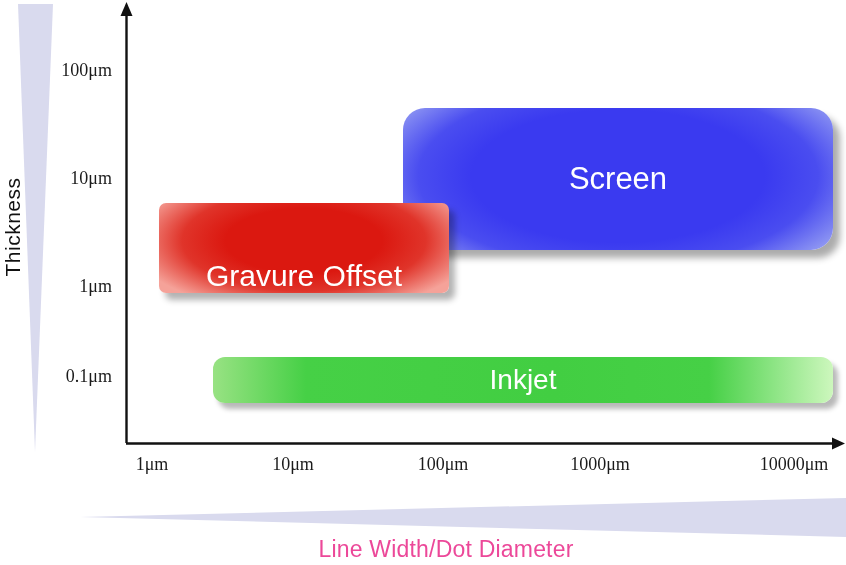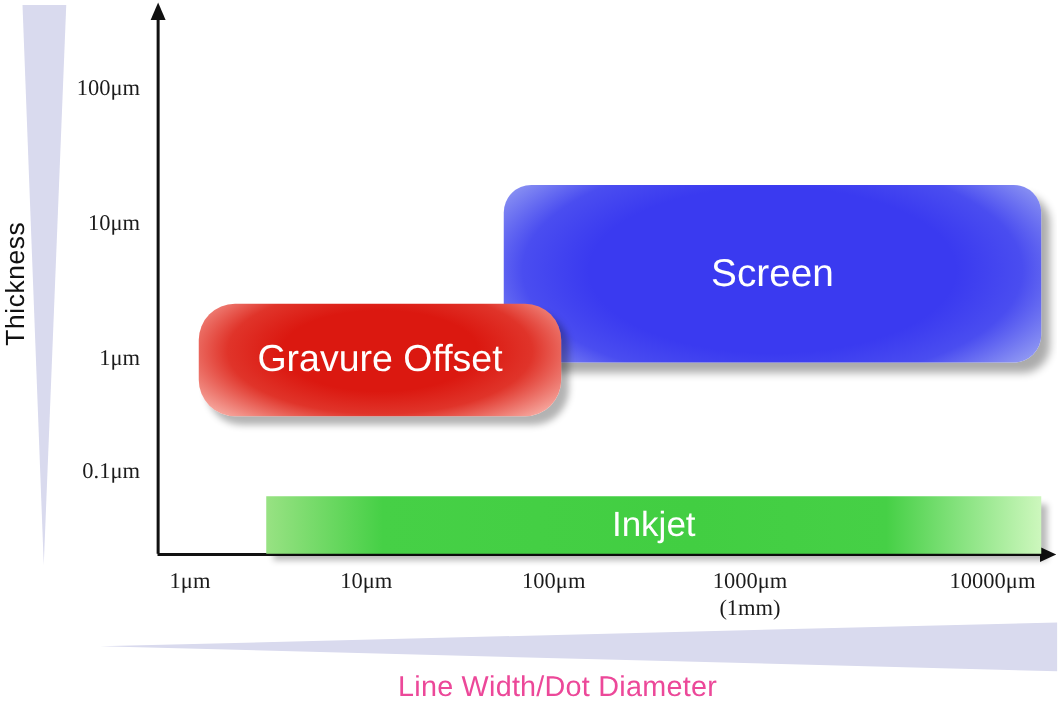--- a/index.html
+++ b/index.html
@@ -39,39 +39,38 @@
   .xtick.t0{left:82px}
   .xtick.t1{left:223px}
   .xtick.t2{left:373px}
   .xtick.t3{left:530px}
   .xtick.t4{left:724px}
   .xtick .sub{display:block;}
   
   .region{
     position:absolute;display:flex;align-items:center;justify-content:center;
     color:#ffffff;
-    margin-top:40px;
   }
   .region-inkjet{
-    left:213px;top:357px;width:620px;height:46px;border-radius:0;
+    left:213px;top:357px;width:620px;height:46px;border-radius:12px;
     background:linear-gradient(90deg,#98e283 0%,#46d046 15%,#42ce42 55%,#46d046 80%,#cdf7bd 100%);
     box-shadow:5px 6px 5px rgba(0,0,0,0.28);
     font-size:28px;z-index:1;
   }
   .region-screen{
     left:403px;top:108px;width:430px;height:142px;border-radius:22px;
     background:radial-gradient(ellipse 62% 85% at 50% 48%,#3a3af0 55%,#4a4df0 75%,#9aa3f3 100%);
     box-shadow:7px 8px 7px rgba(0,0,0,0.33);
     font-size:31px;z-index:2;
   }
   .region-gravure{
-    left:159px;top:203px;width:290px;height:90px;border-radius:29px;
+    left:159px;top:203px;width:290px;height:90px;border-radius:7px;
     background:radial-gradient(ellipse 60% 80% at 50% 42%,#db1810 45%,#e0342a 70%,#f5a299 100%);
     box-shadow:6px 7px 6px rgba(0,0,0,0.3);
-    font-size:30px;z-index:3;
+    font-size:30px;z-index:3;align-items:flex-end;
   }
 </style>
 </head>
 <body>
 
 <div class="canvas">
 
   <svg class="bg-svg" viewBox="0 0 846 565" xmlns="http://www.w3.org/2000/svg">
     <polygon points="18,4 53,4 35,452" fill="#d9daee"></polygon>
     <polygon points="80,517 846,498 846,537" fill="#d9daee"></polygon>
@@ -104,21 +103,20 @@
     <span>1μm</span>
   </div>
   <div class="xtick t1">
     <span>10μm</span>
   </div>
   <div class="xtick t2">
     <span>100μm</span>
   </div>
   <div class="xtick t3">
     <span>1000μm</span>
-    <span class="sub">(1mm)</span>
   </div>
   <div class="xtick t4">
     <span>10000μm</span>
   </div>
 
   <div class="x-title">Line Width/Dot Diameter</div>
 
 </div>
 
 </body></html>

